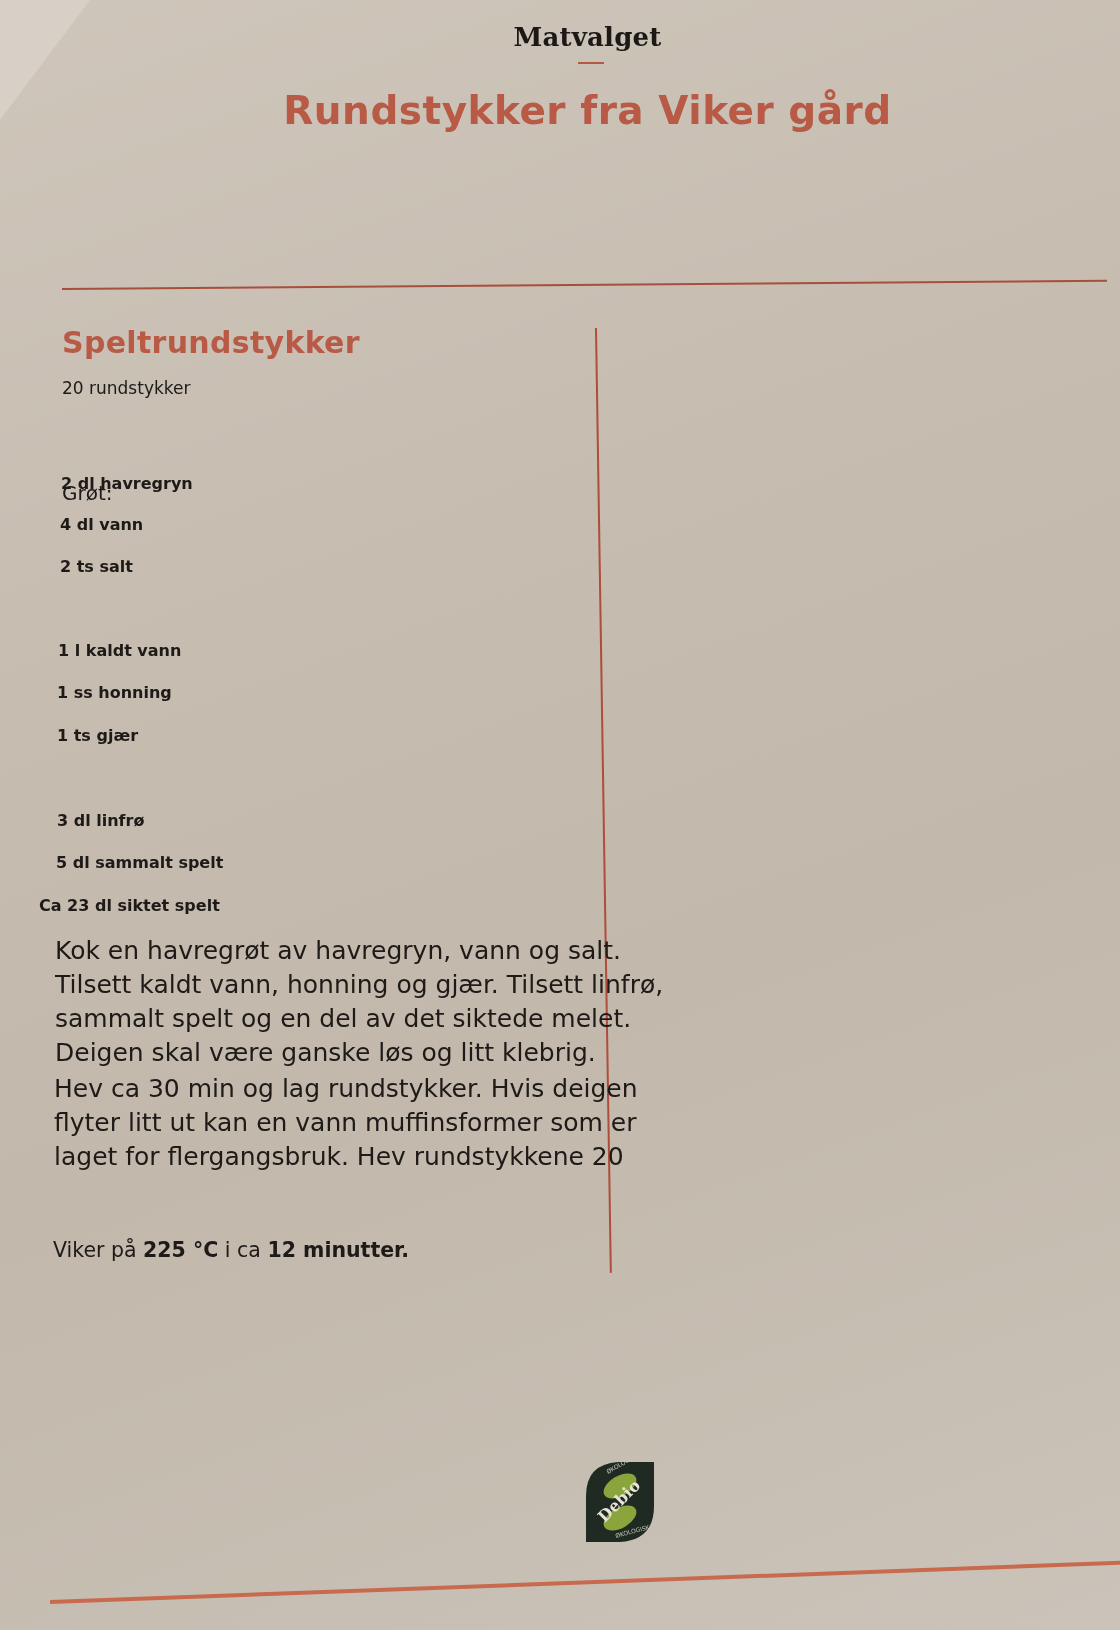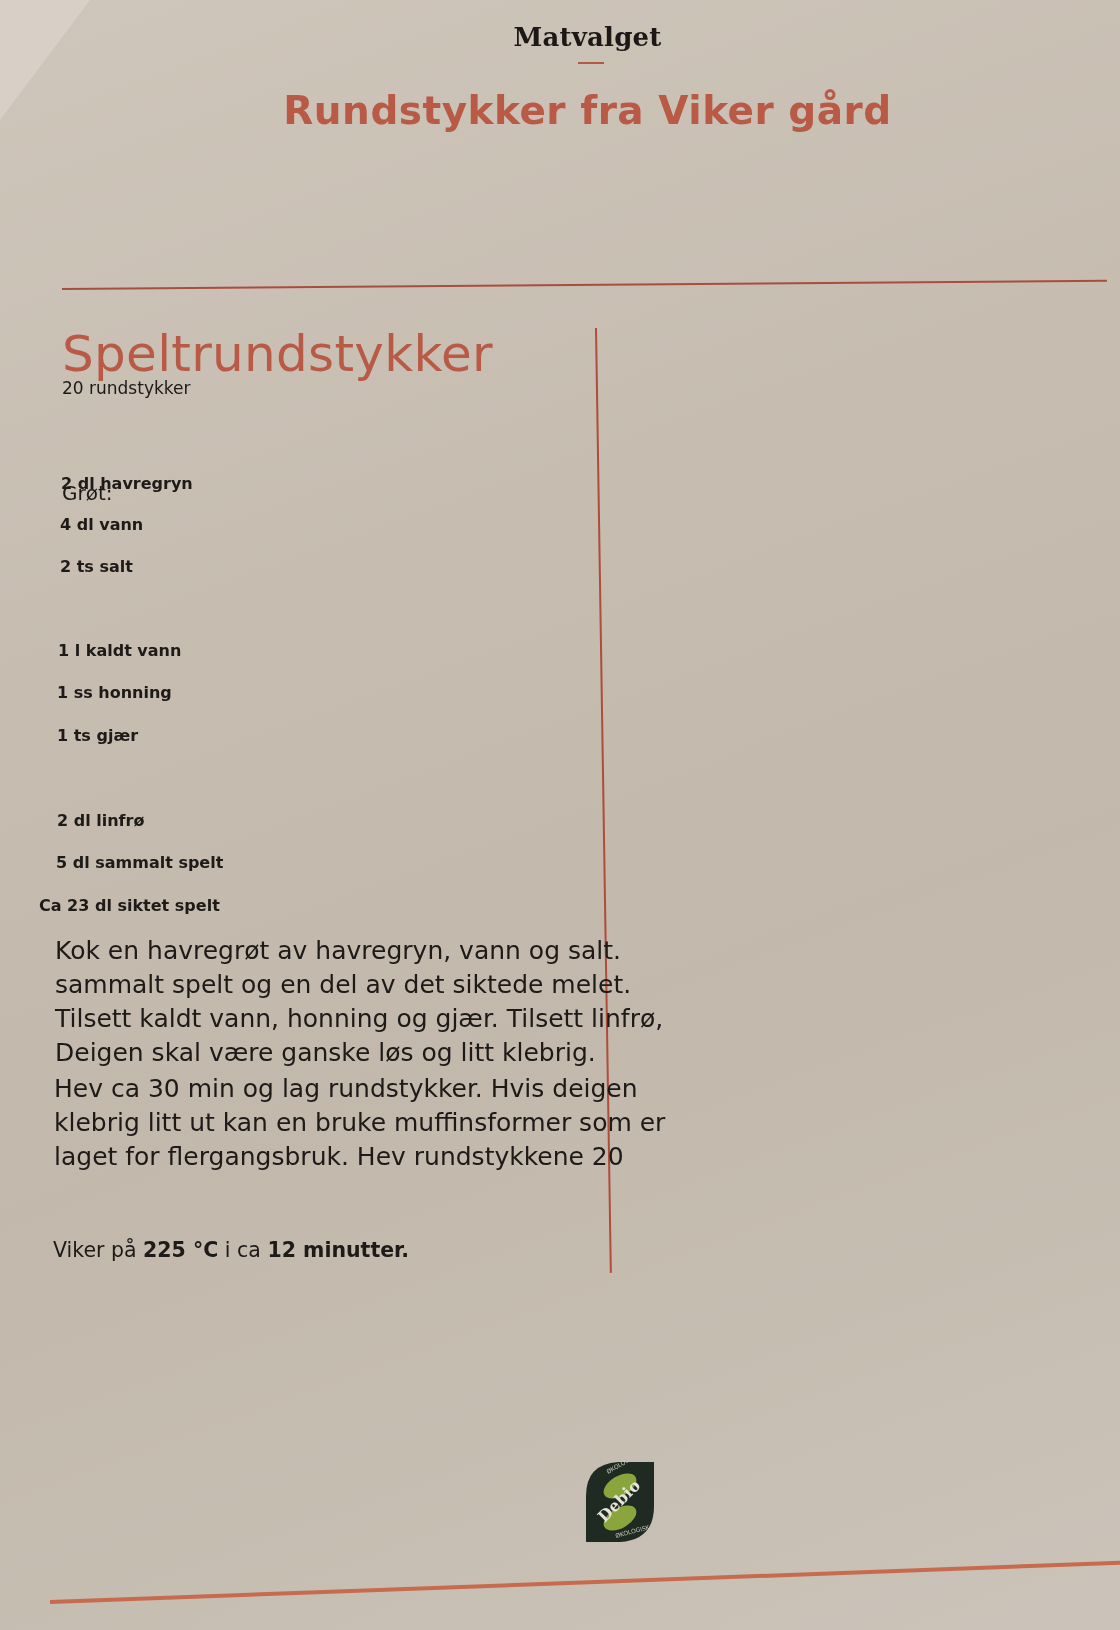--- a/index.html
+++ b/index.html
@@ -36,21 +36,21 @@
   .vrule {
     position: absolute; top: 328px; left: 595px; width: 2px; height: 945px;
     background: #b04c3a; transform: rotate(-0.9deg); transform-origin: top center;
   }
   .hr-bottom {
     position: absolute; top: 1600px; left: 50px; width: 1075px; height: 4px;
     background: #c86a4e; transform: rotate(-2.1deg); transform-origin: left center;
   }
   .recipe-title {
     position: absolute; top: 325px; left: 62px;
-    font-weight: normal; font-size: 50px; color: #b85a45; letter-spacing: 0.3px;
+    font-weight: bold; font-size: 30px; color: #b85a45; letter-spacing: 0.3px;
   }
   .servings {
     position: absolute; top: 378px; left: 62px; font-size: 17px; color: #1d1a18;
   }
   .section-label {
     position: absolute; top: 437px; left: 62px; font-size: 20px; color: #1d1a18; margin-top: 44px;
   }
   .ing {
     position: absolute; font-weight: bold; font-size: 16px; color: #1d1a18;
   }
@@ -88,34 +88,34 @@
   <div class="section-label">Grøt:</div>
 
   <div class="ing" style="top:474px;left:61px">2 dl havregryn</div>
   <div class="ing" style="top:515px;left:60px">4 dl vann</div>
   <div class="ing" style="top:557px;left:60px">2 ts salt</div>
 
   <div class="ing" style="top:641px;left:58px">1 l kaldt vann</div>
   <div class="ing" style="top:683px;left:57px">1 ss honning</div>
   <div class="ing" style="top:726px;left:57px">1 ts gjær</div>
 
-  <div class="ing" style="top:811px;left:57px">2 dl linfrø</div>
+  <div class="ing" style="top:811px;left:57px">3 dl linfrø</div>
   <div class="ing" style="top:853px;left:56px">5 dl sammalt spelt</div>
   <div class="ing" style="top:896px;left:39px">Ca 23 dl siktet spelt</div>
 
   <div class="para" style="top:934px">
     <span class="ln">Kok en havregrøt av havregryn, vann og salt.</span>
+    <span class="ln">Tilsett kaldt vann, honning og gjær. Tilsett linfrø,</span>
     <span class="ln">sammalt spelt og en del av det siktede melet.</span>
-    <span class="ln">Tilsett kaldt vann, honning og gjær. Tilsett linfrø,</span>
     <span class="ln">Deigen skal være ganske løs og litt klebrig.</span>
   </div>
 
   <div class="para" style="top:1072px;left:54px">
     <span class="ln">Hev ca 30 min og lag rundstykker. Hvis deigen</span>
-    <span class="ln">klebrig litt ut kan en bruke muffinsformer som er</span>
+    <span class="ln">flyter litt ut kan en vann muffinsformer som er</span>
     <span class="ln">laget for flergangsbruk. Hev rundstykkene 20</span>
   </div>
 
   <div class="bake"><span>Viker på </span><b>225 °C</b><span> i ca </span><b>12 minutter.</b></div>
 
   <svg class="logo" viewBox="0 0 76 82">
     <path d="M8 82 L8 36 Q8 4 40 2 L76 2 L76 46 Q76 80 42 82 Z" fill="#1f2a22" transform="rotate(0)"></path>
     <ellipse cx="42" cy="26" rx="18" ry="10" fill="#8aa53c" transform="rotate(-30 42 26)"></ellipse>
     <ellipse cx="42" cy="58" rx="18" ry="10" fill="#8aa53c" transform="rotate(-30 42 58)"></ellipse>
     <text x="42" y="46" text-anchor="middle" font-family="DejaVu Serif, serif" font-weight="bold" font-size="16" fill="#e8e4da" transform="rotate(-45 42 42)">Debio</text>

